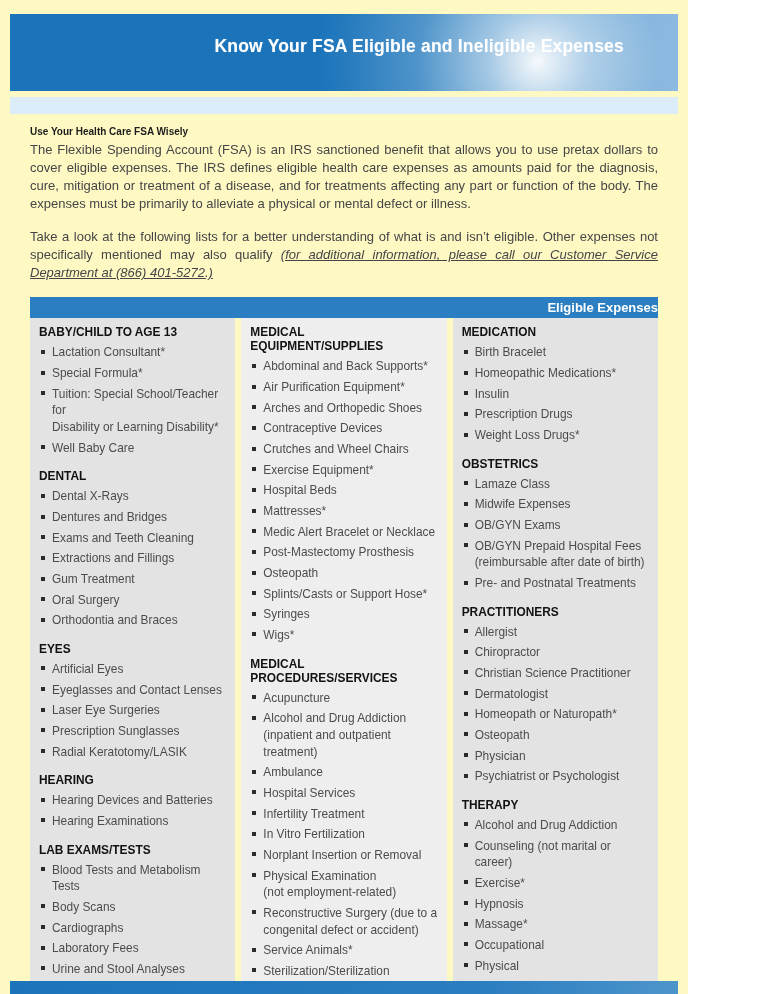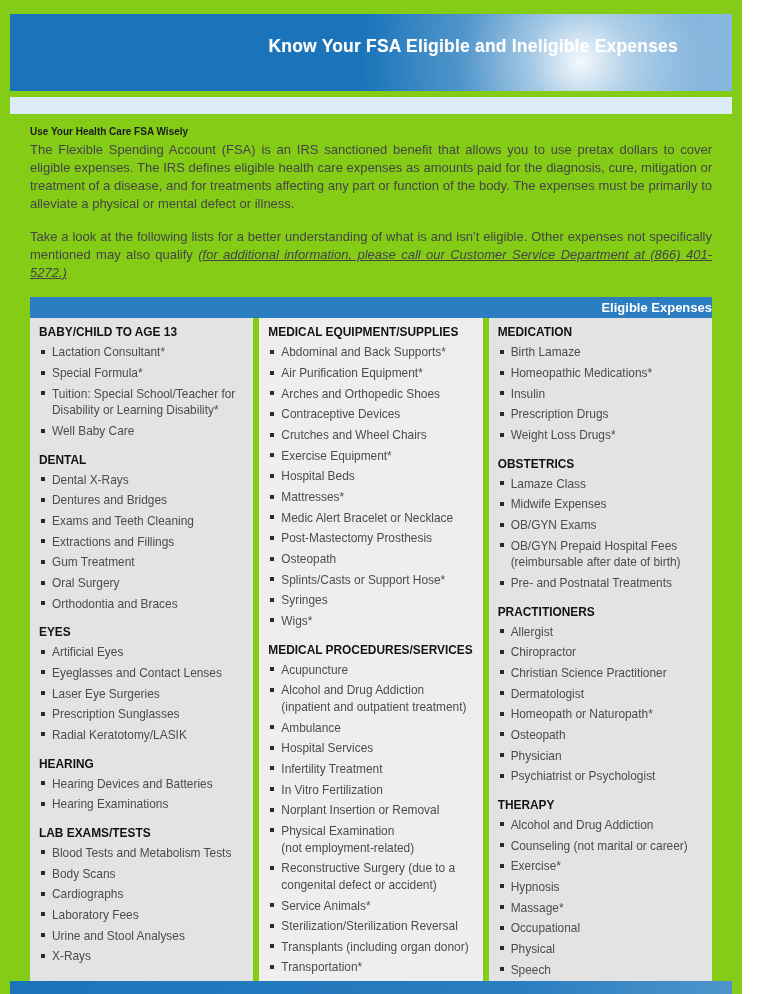--- a/index.html
+++ b/index.html
@@ -1,21 +1,21 @@
 <!DOCTYPE html>
 <html><head>
 <meta charset="utf-8">
 <style>
   html, body { margin: 0; padding: 0; background: #ffffff; }
   body { font-family: "Liberation Sans", sans-serif; }
   .page {
     position: relative;
-    width: 742px;
+    width: 688px;
     height: 994px;
-    background: #84cc16;
+    background: #fef9c3;
     overflow: hidden;
   }
   
   .banner {
     position: absolute;
     top: 14px; left: 10px; right: 10px; height: 77px;
     background:
       radial-gradient(circle at 79% 62%, rgba(255,255,255,0.95) 0px, rgba(255,255,255,0.55) 50px, rgba(255,255,255,0.18) 120px, rgba(255,255,255,0) 220px),
       linear-gradient(90deg, #1b74ba 0%, #1b74ba 50%, #3d8ac6 78%, #79aedb 100%);
     display: flex;
@@ -195,21 +195,21 @@
           <div class="item">Reconstructive Surgery (due to a
 congenital defect or accident)</div>
           <div class="item">Service Animals*</div>
           <div class="item">Sterilization/Sterilization Reversal</div>
           <div class="item">Transplants (including organ donor)</div>
           <div class="item">Transportation*</div>
           <div class="item">Vaccinations and Immunizations</div>
         </div>
       <div class="col">
           <div class="group-heading">MEDICATION</div>
-          <div class="item">Birth Lamaze</div>
+          <div class="item">Birth Bracelet</div>
           <div class="item">Homeopathic Medications*</div>
           <div class="item">Insulin</div>
           <div class="item">Prescription Drugs</div>
           <div class="item">Weight Loss Drugs*</div>
           <div class="group-heading">OBSTETRICS</div>
           <div class="item">Lamaze Class</div>
           <div class="item">Midwife Expenses</div>
           <div class="item">OB/GYN Exams</div>
           <div class="item">OB/GYN Prepaid Hospital Fees
 (reimbursable after date of birth)</div>

